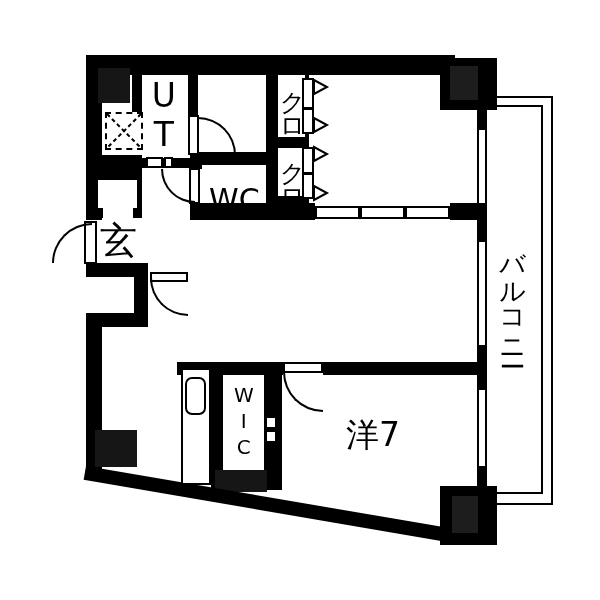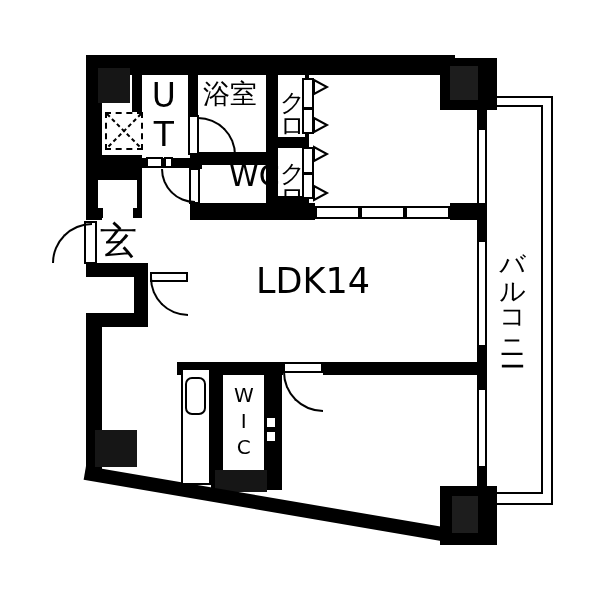--- a/index.html
+++ b/index.html
@@ -107,23 +107,22 @@
 
   <svg width="600" height="600" viewBox="0 0 600 600">
     <line x1="107" y1="114" x2="141" y2="148" stroke="#000" stroke-width="2" stroke-dasharray="4 3"></line>
     <line x1="141" y1="114" x2="107" y2="148" stroke="#000" stroke-width="2" stroke-dasharray="4 3"></line>
     <polygon points="314,80 314,94 327,87" fill="#fff" stroke="#000" stroke-width="2"></polygon>
     <polygon points="314,118 314,132 327,125" fill="#fff" stroke="#000" stroke-width="2"></polygon>
     <polygon points="314,147 314,161 327,154" fill="#fff" stroke="#000" stroke-width="2"></polygon>
     <polygon points="314,186 314,200 327,193" fill="#fff" stroke="#000" stroke-width="2"></polygon>
   </svg>
 
-  <div class="lbl" style="left:203px;top:80px;font-size:27px;">浴室</div>
   <div class="lbl vtext" style="left:146px;top:76px;font-size:33px;">UT</div>
-  <div class="lbl" style="left:209px;top:160px;font-size:30px;margin-left:20px;">WC</div>
+  <div class="lbl" style="left:209px;top:184px;font-size:30px;">WC</div>
   <div class="lbl vtext" style="left:279px;top:74px;font-size:25px;">クロ</div>
   <div class="lbl vtext" style="left:279px;top:145px;font-size:25px;">クロ</div>
-  <div class="lbl" style="left:256px;top:263px;font-size:35px;">LDK14</div>
   <div class="lbl" style="left:100px;top:222px;font-size:37px;">玄</div>
   <div class="lbl vtext" style="left:233px;top:383px;font-size:20px;letter-spacing:2px;">WIC</div>
+  <div class="lbl" style="left:346px;top:418px;font-size:33px;">洋7</div>
   <div class="lbl vtext" style="left:499px;top:235px;font-size:26px;">バルコニー</div>
 
 </div>
 
 </body></html>

